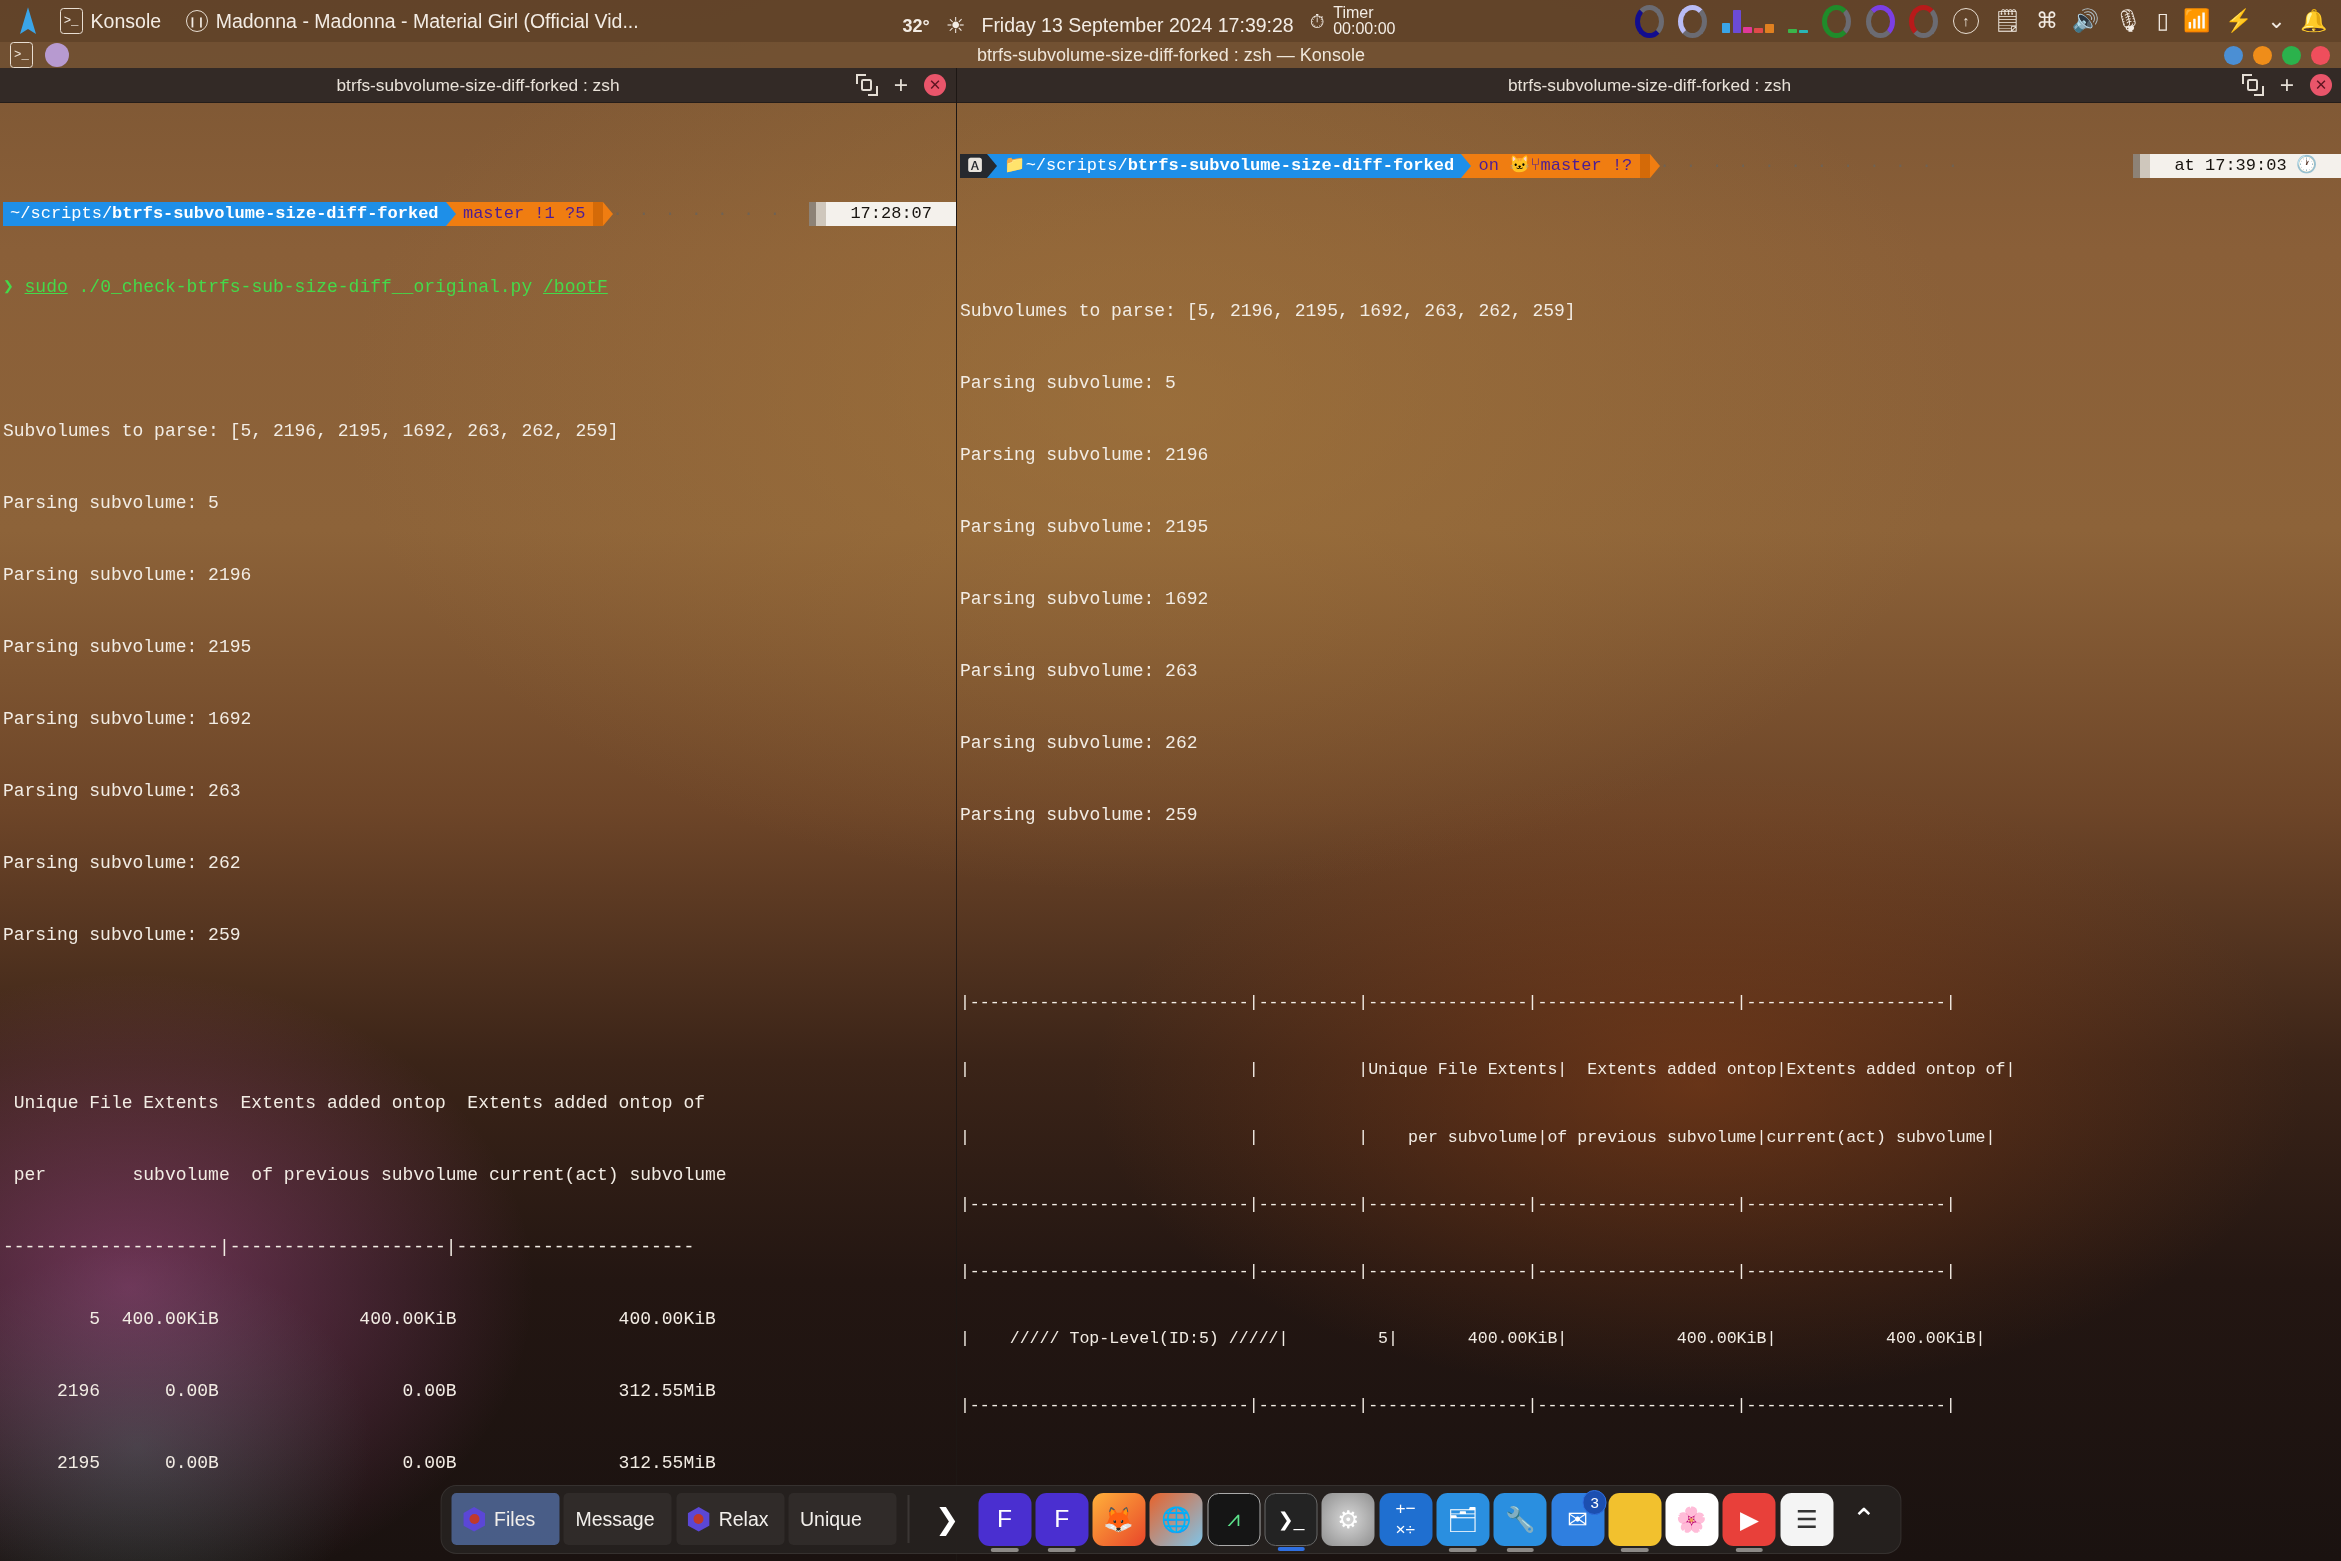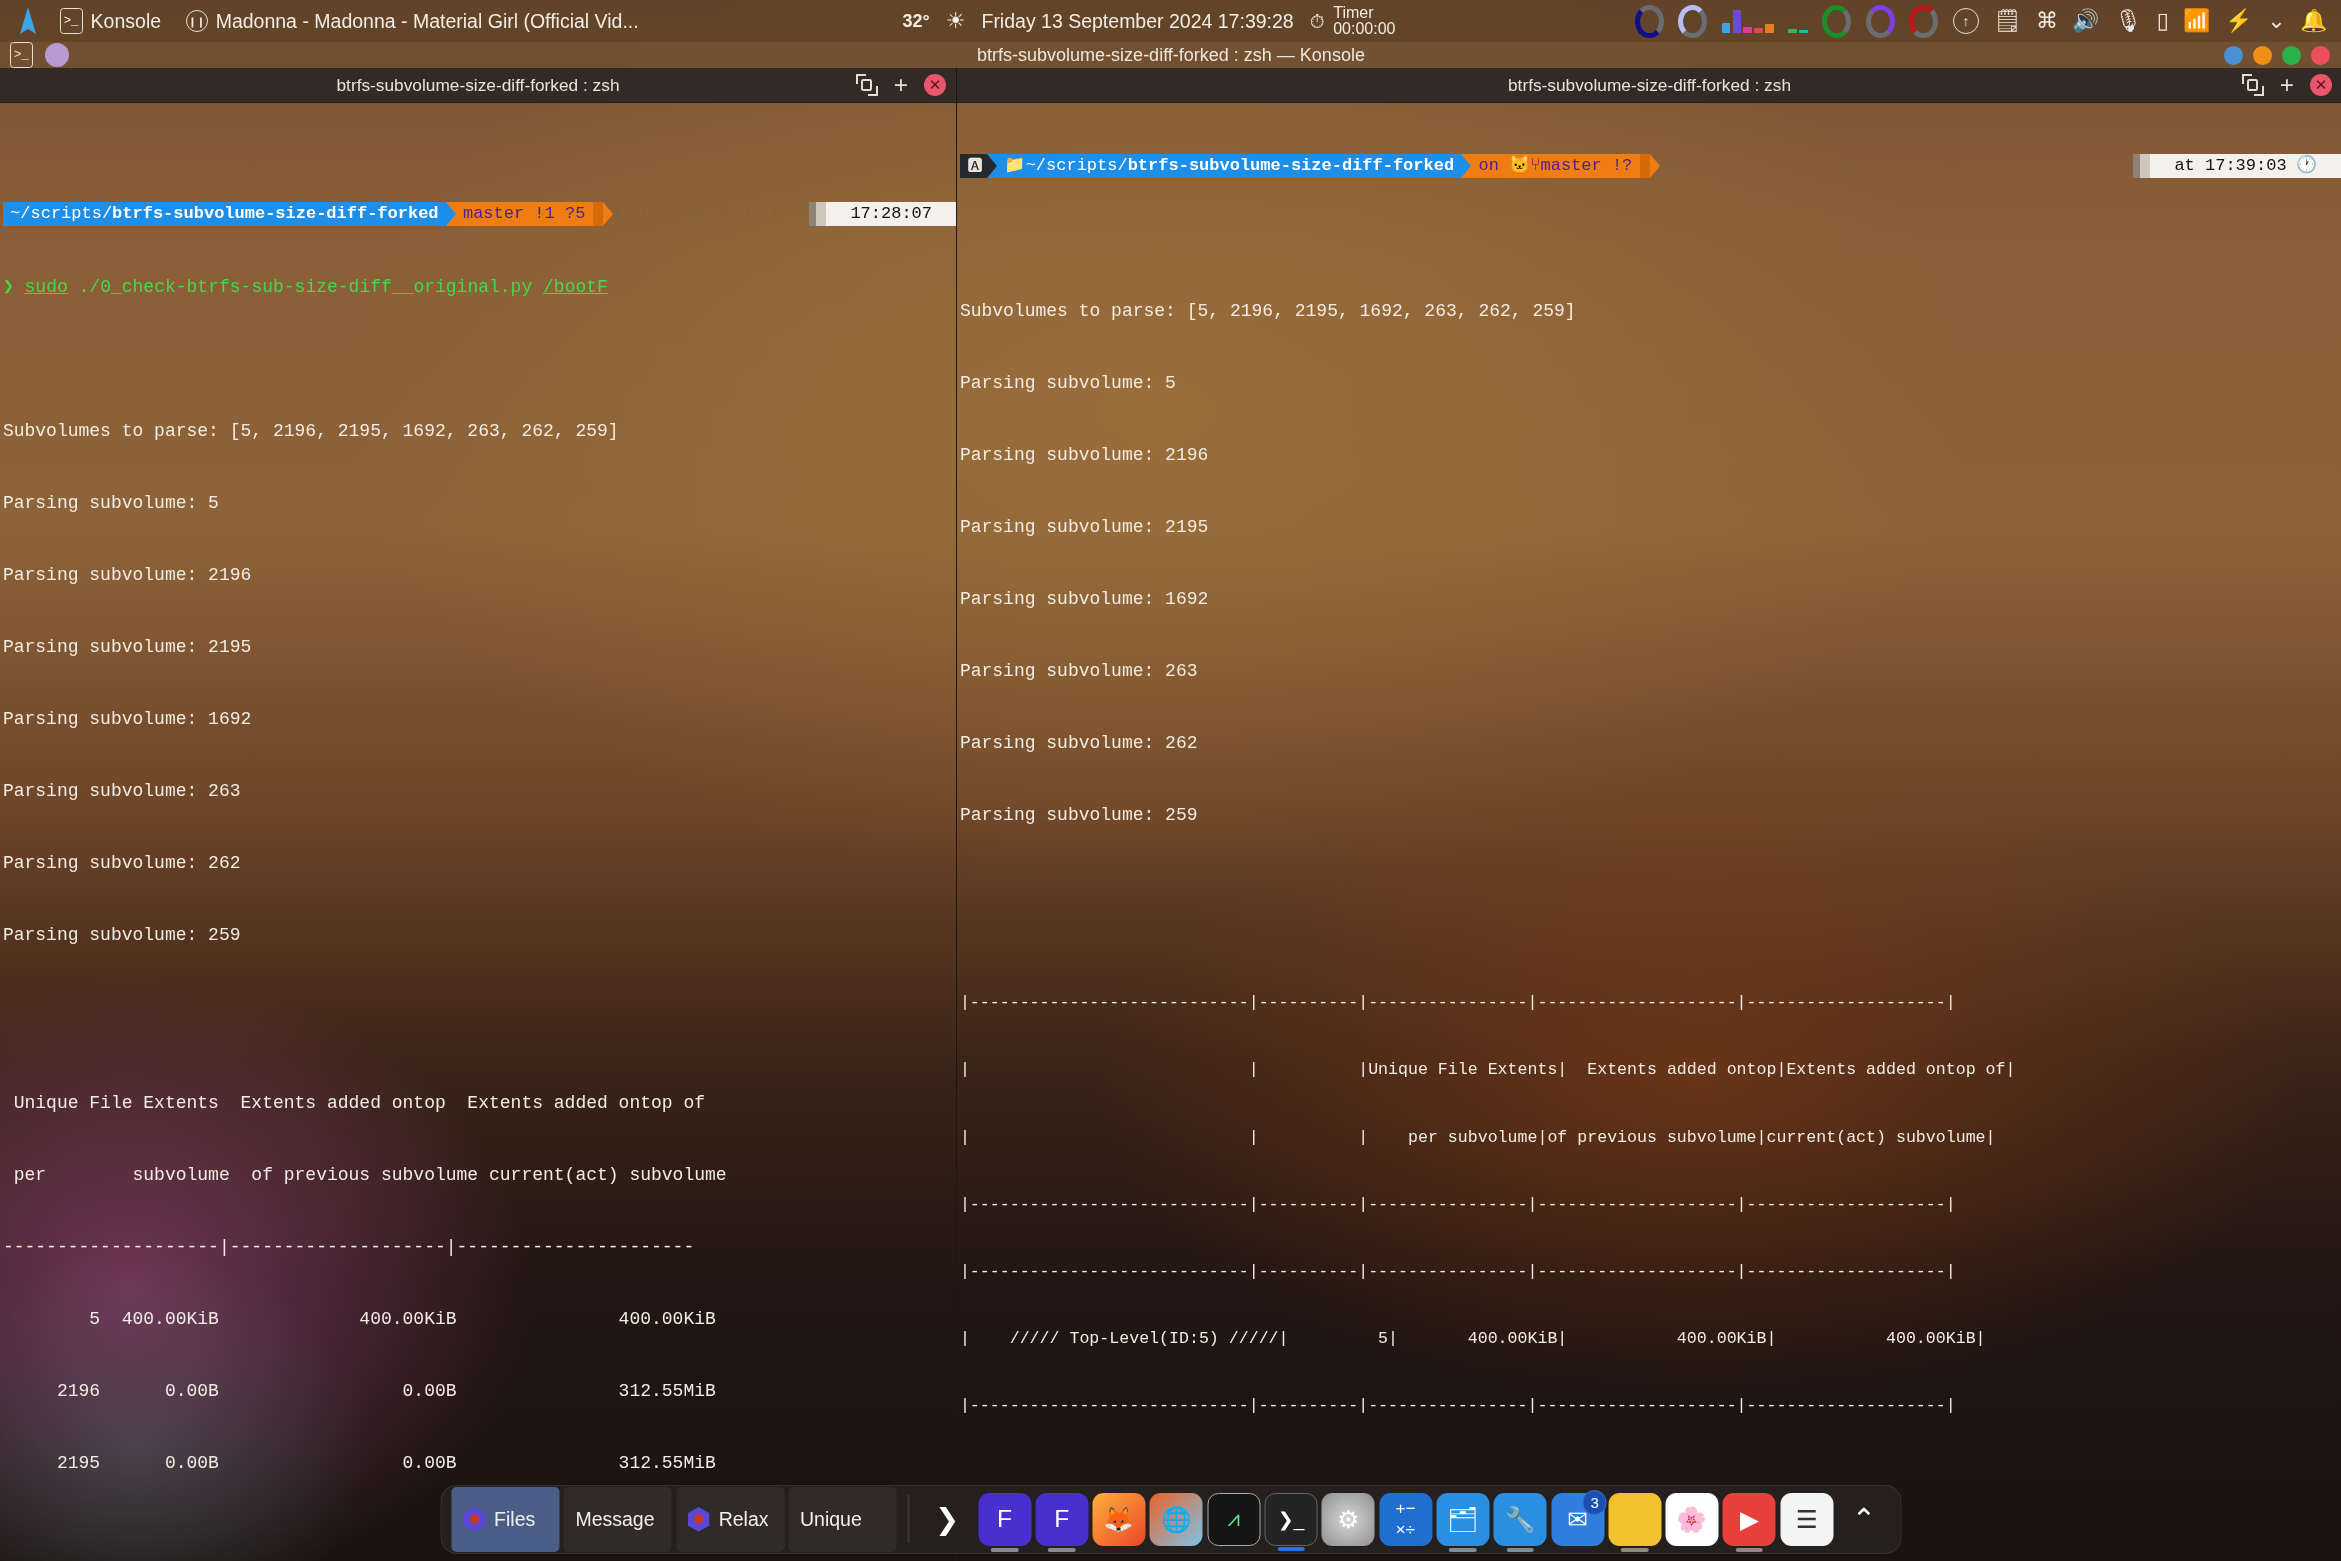--- a/index.html
+++ b/index.html
@@ -24,21 +24,21 @@
     position: absolute; top: 0; left: 0; width: 2342px; height: 42px;
     background: rgba(96,66,40,0.92);
     display: flex; align-items: center;
     color: #f3ece4;
     font-size: 19.5px;
     z-index: 50;
   }
   .mb-left { display: flex; align-items: center; gap: 0px; padding-left: 11.6px; }
   .mb-logo { width: 32px; height: 32px; margin-right: 16px; position: relative; }
   .mb-item { display: flex; align-items: center; gap: 8px; margin-right: 24.6px; white-space: nowrap; }
-  .mb-center { flex: 1; display: flex; align-items: center; justify-content: center; gap: 16px; }
+  .mb-center { flex: 1; display: flex; align-items: flex-end; justify-content: center; gap: 16px; }
   .mb-right { display: flex; align-items: center; gap: 14.5px; padding-right: 14.5px; }
   .mb-temp { font-weight: bold; font-size: 18px; }
   .mb-clockwrap { display:flex; align-items:center; gap: 8.7px; }
   .mb-timer { line-height: 1.0; font-size: 16px; text-align: left; }
   .tiny-term {
     width: 23px; height: 26px; border: 1.8px solid #e8ded2; border-radius: 3.6px;
     display: inline-flex; align-items: center; justify-content: center;
     font-family: "Liberation Mono", monospace; font-size: 12.3px; line-height: 1;
   }
   .circ-icn { width: 22px; height: 22px; border: 1.8px solid #e8ded2; border-radius: 50%;
@@ -131,21 +131,21 @@
   
   #dock {
     position: absolute; left: 50%; transform: translateX(-50%);
     bottom: 7.2px; height: 69px;
     background: rgba(38,33,31,0.93); border-radius: 16px;
     display: flex; align-items: center; padding: 0 10px; gap: 4.3px;
     border: 0.7px solid rgba(255,255,255,0.08);
     z-index: 40;
   }
   .dock-win {
-    height: 65px; min-width: 108px; padding: 0 11.6px; border-radius: 5px;
+    height: 52px; min-width: 108px; padding: 0 11.6px; border-radius: 5px;
     display: flex; align-items: center; gap: 9px;
     color: #f2efeb; font-size: 19.5px; background: rgba(255,255,255,0.05);
   }
   .dock-win.active { background: rgba(95,130,200,0.62); }
   .dock-sep { width: 1.4px; height: 48px; background: rgba(255,255,255,0.10); margin: 0 7.2px; }
   .dock-icon {
     width: 53px; height: 53px; border-radius: 11px; position: relative;
     display:flex; align-items:center; justify-content:center; font-size: 24.6px; color:#fff;
   }
   .run-dot { position:absolute; bottom:-6.5px; left:50%; transform:translateX(-50%);

